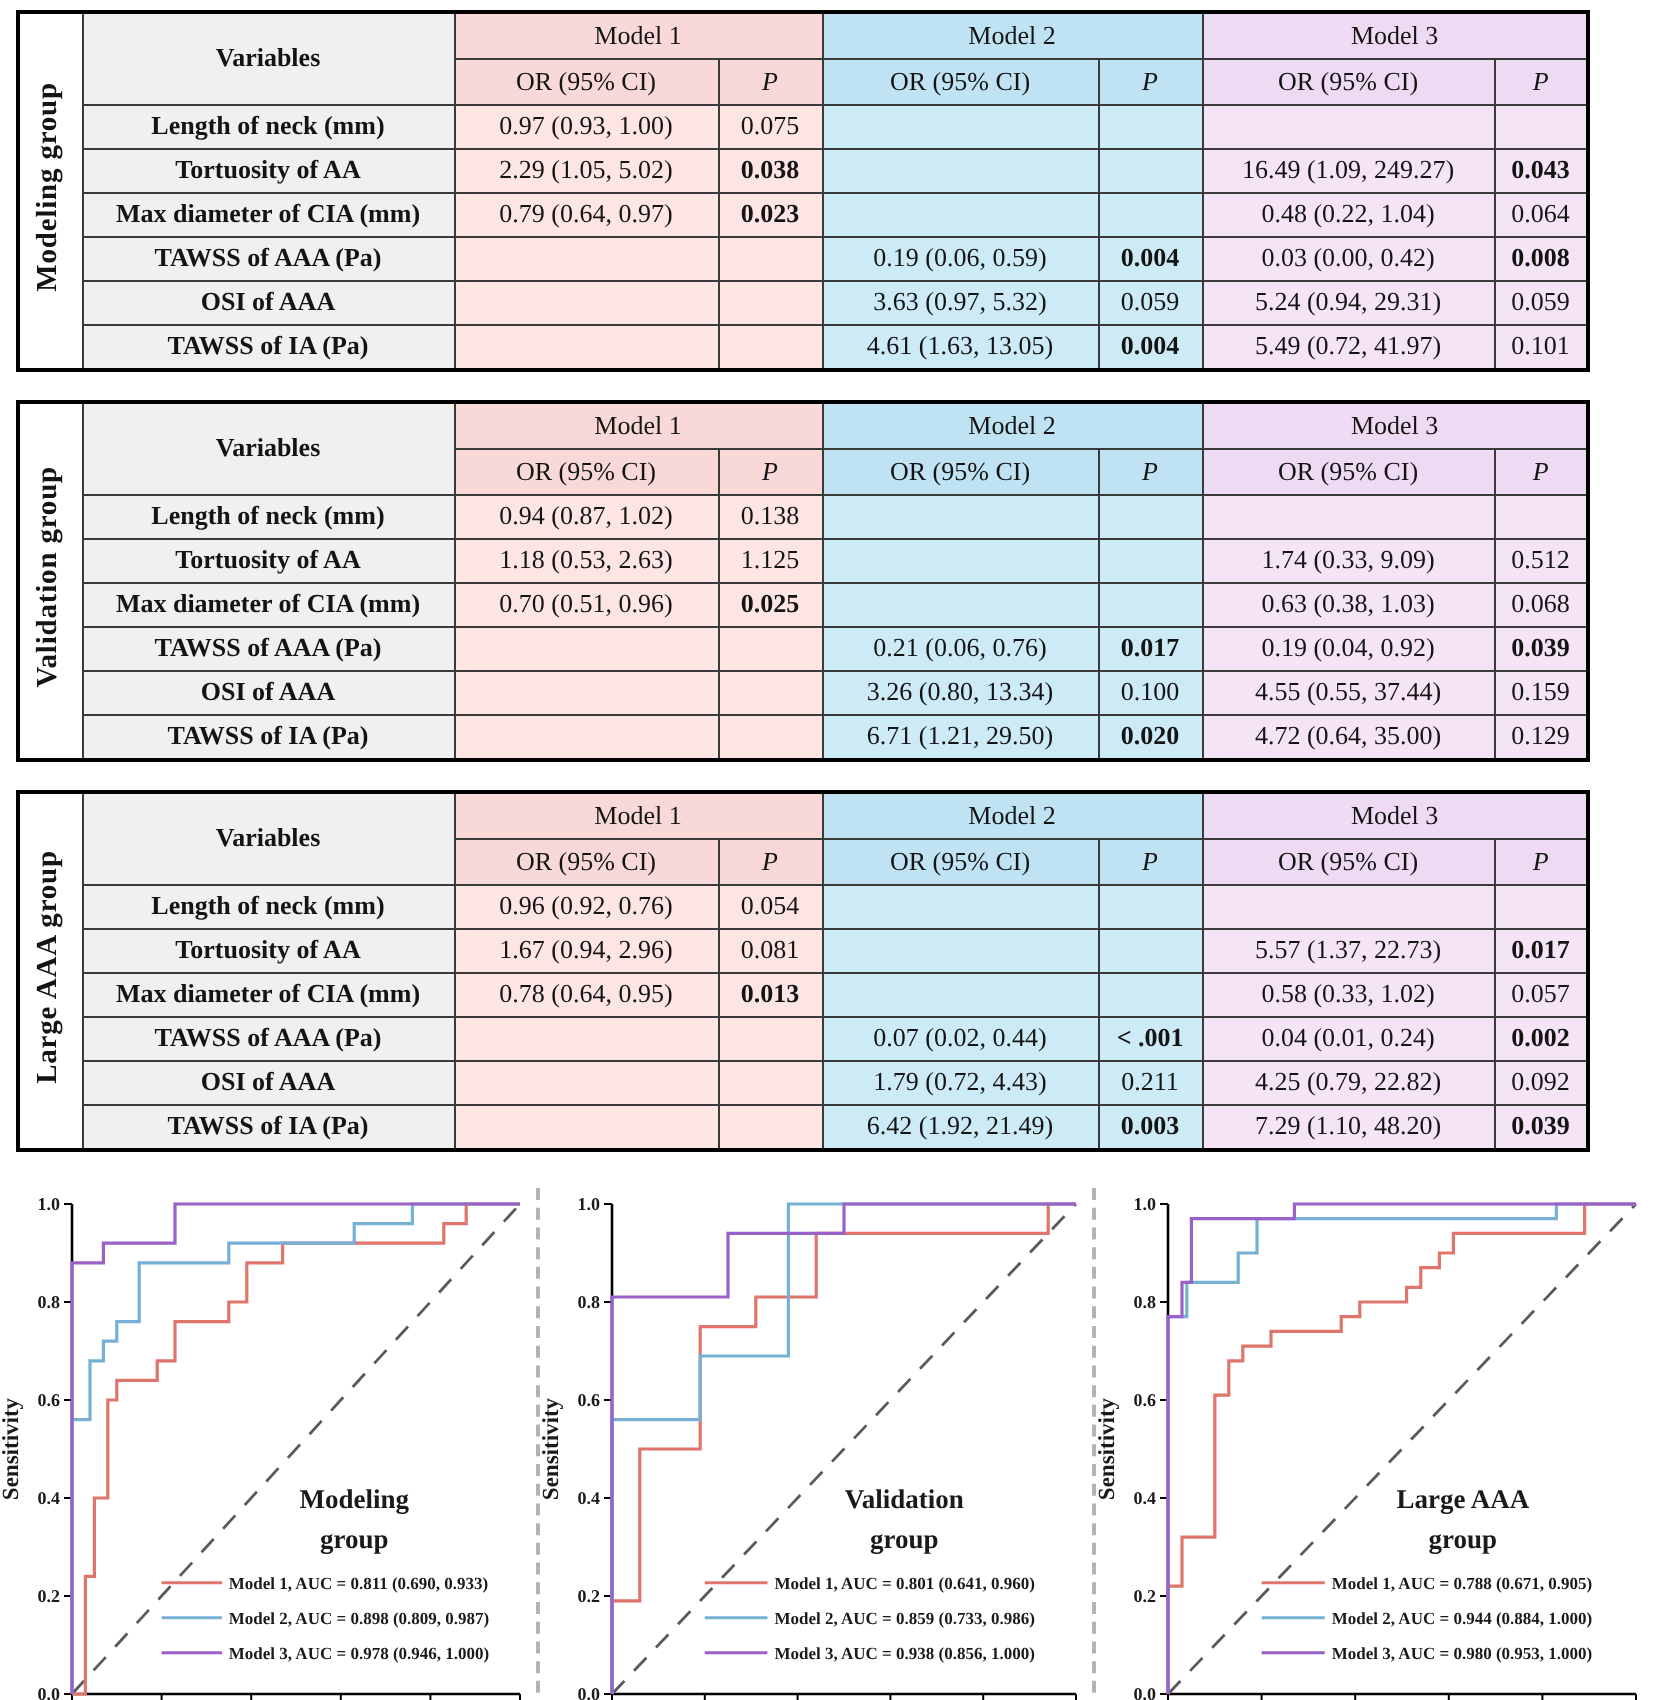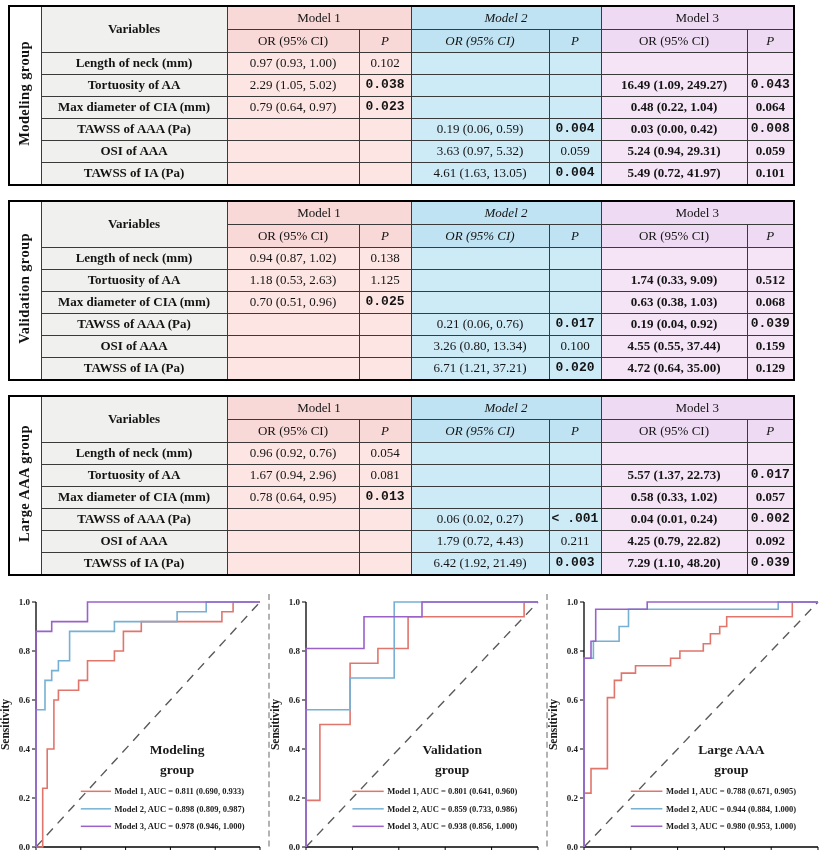--- a/index.html
+++ b/index.html
@@ -11,24 +11,24 @@
   table.reg{border-collapse:collapse;table-layout:fixed;width:785px;
             margin:0 0 14px 0;border:2px solid #000;}
   table.reg td{border:1px solid #3a3a3a;text-align:center;vertical-align:middle;
                padding:0 2px;font-size:13px;line-height:1.1;height:21px;color:#141414;
                overflow:hidden;white-space:nowrap;}
   table.reg tr.hrow td{height:22px;}
   .grp-cell{background:#ffffff;}
   .grp-cell span{display:inline-block;writing-mode:vertical-rl;transform:rotate(180deg);
                  font-weight:bold;font-size:14.5px;letter-spacing:.4px;}
   .gray{background:var(--grayBg);font-weight:bold;}
-  .m1h{background:var(--m1h);} .m2h{background:var(--m2h);font-style:italic;} .m3h{background:var(--m3h);}
-  .m1c{background:var(--m1c);} .m2c{background:var(--m2c);} .m3c{background:var(--m3c);font-weight:bold;}
+  .m1h{background:var(--m1h);} .m2h{background:var(--m2h);} .m3h{background:var(--m3h);}
+  .m1c{background:var(--m1c);} .m2c{background:var(--m2c);} .m3c{background:var(--m3c);}
   .phead{font-style:italic;}
-  .bold{font-weight:bold;font-family:Liberation Mono, monospace;}
+  .bold{font-weight:bold;}
   .plots{display:flex;align-items:flex-start;}
   .sep{border-left:2px dashed #b3b3b3;height:282px;margin-top:4px;}
   svg text{font-family:"Liberation Serif", serif;fill:#1a1a1a;}
   .tick{font-size:9px;font-weight:bold;}
   .axlabel{font-size:11.5px;font-weight:bold;}
   .ptitle{font-size:13.5px;font-weight:bold;}
   .legend{font-size:8.5px;font-weight:bold;}
 </style>
 </head>
 <body style="--m1h: #f8d9d7; --m1c: #fce5e2; --m2h: #bfe3f3; --m2c: #cdeaf7; --m3h: #eedaf2; --m3c: #f4e4f6; --grayBg: #f0f0ee;">
@@ -58,21 +58,21 @@
             <td class="m1h">OR (95% CI)</td>
             <td class="m1h phead">P</td>
             <td class="m2h">OR (95% CI)</td>
             <td class="m2h phead">P</td>
             <td class="m3h">OR (95% CI)</td>
             <td class="m3h phead">P</td>
           </tr>
           <tr>
             <td class="gray">Length of neck (mm)</td>
             <td class="m1c">0.97 (0.93, 1.00)</td>
-            <td class="m1c">0.102</td>
+            <td class="m1c">0.075</td>
             <td class="m2c"></td>
             <td class="m2c"></td>
             <td class="m3c"></td>
             <td class="m3c"></td>
           </tr>
           <tr>
             <td class="gray">Tortuosity of AA</td>
             <td class="m1c">2.29 (1.05, 5.02)</td>
             <td class="m1c bold">0.038</td>
             <td class="m2c"></td>
@@ -187,21 +187,21 @@
             <td class="m1c"></td>
             <td class="m2c">3.26 (0.80, 13.34)</td>
             <td class="m2c">0.100</td>
             <td class="m3c">4.55 (0.55, 37.44)</td>
             <td class="m3c">0.159</td>
           </tr>
           <tr>
             <td class="gray">TAWSS of IA (Pa)</td>
             <td class="m1c"></td>
             <td class="m1c"></td>
-            <td class="m2c">6.71 (1.21, 37.21)</td>
+            <td class="m2c">6.71 (1.21, 29.50)</td>
             <td class="m2c bold">0.020</td>
             <td class="m3c">4.72 (0.64, 35.00)</td>
             <td class="m3c">0.129</td>
           </tr>
         </tbody>
       </table>
     <table class="reg" id="table-2">
         <colgroup>
           <col style="width: 32px;">
           <col style="width: 186px;">
@@ -252,21 +252,21 @@
             <td class="m1c bold">0.013</td>
             <td class="m2c"></td>
             <td class="m2c"></td>
             <td class="m3c">0.58 (0.33, 1.02)</td>
             <td class="m3c">0.057</td>
           </tr>
           <tr>
             <td class="gray">TAWSS of AAA (Pa)</td>
             <td class="m1c"></td>
             <td class="m1c"></td>
-            <td class="m2c">0.06 (0.02, 0.27)</td>
+            <td class="m2c">0.07 (0.02, 0.44)</td>
             <td class="m2c bold">&lt; .001</td>
             <td class="m3c">0.04 (0.01, 0.24)</td>
             <td class="m3c bold">0.002</td>
           </tr>
           <tr>
             <td class="gray">OSI of AAA</td>
             <td class="m1c"></td>
             <td class="m1c"></td>
             <td class="m2c">1.79 (0.72, 4.43)</td>
             <td class="m2c">0.211</td>

